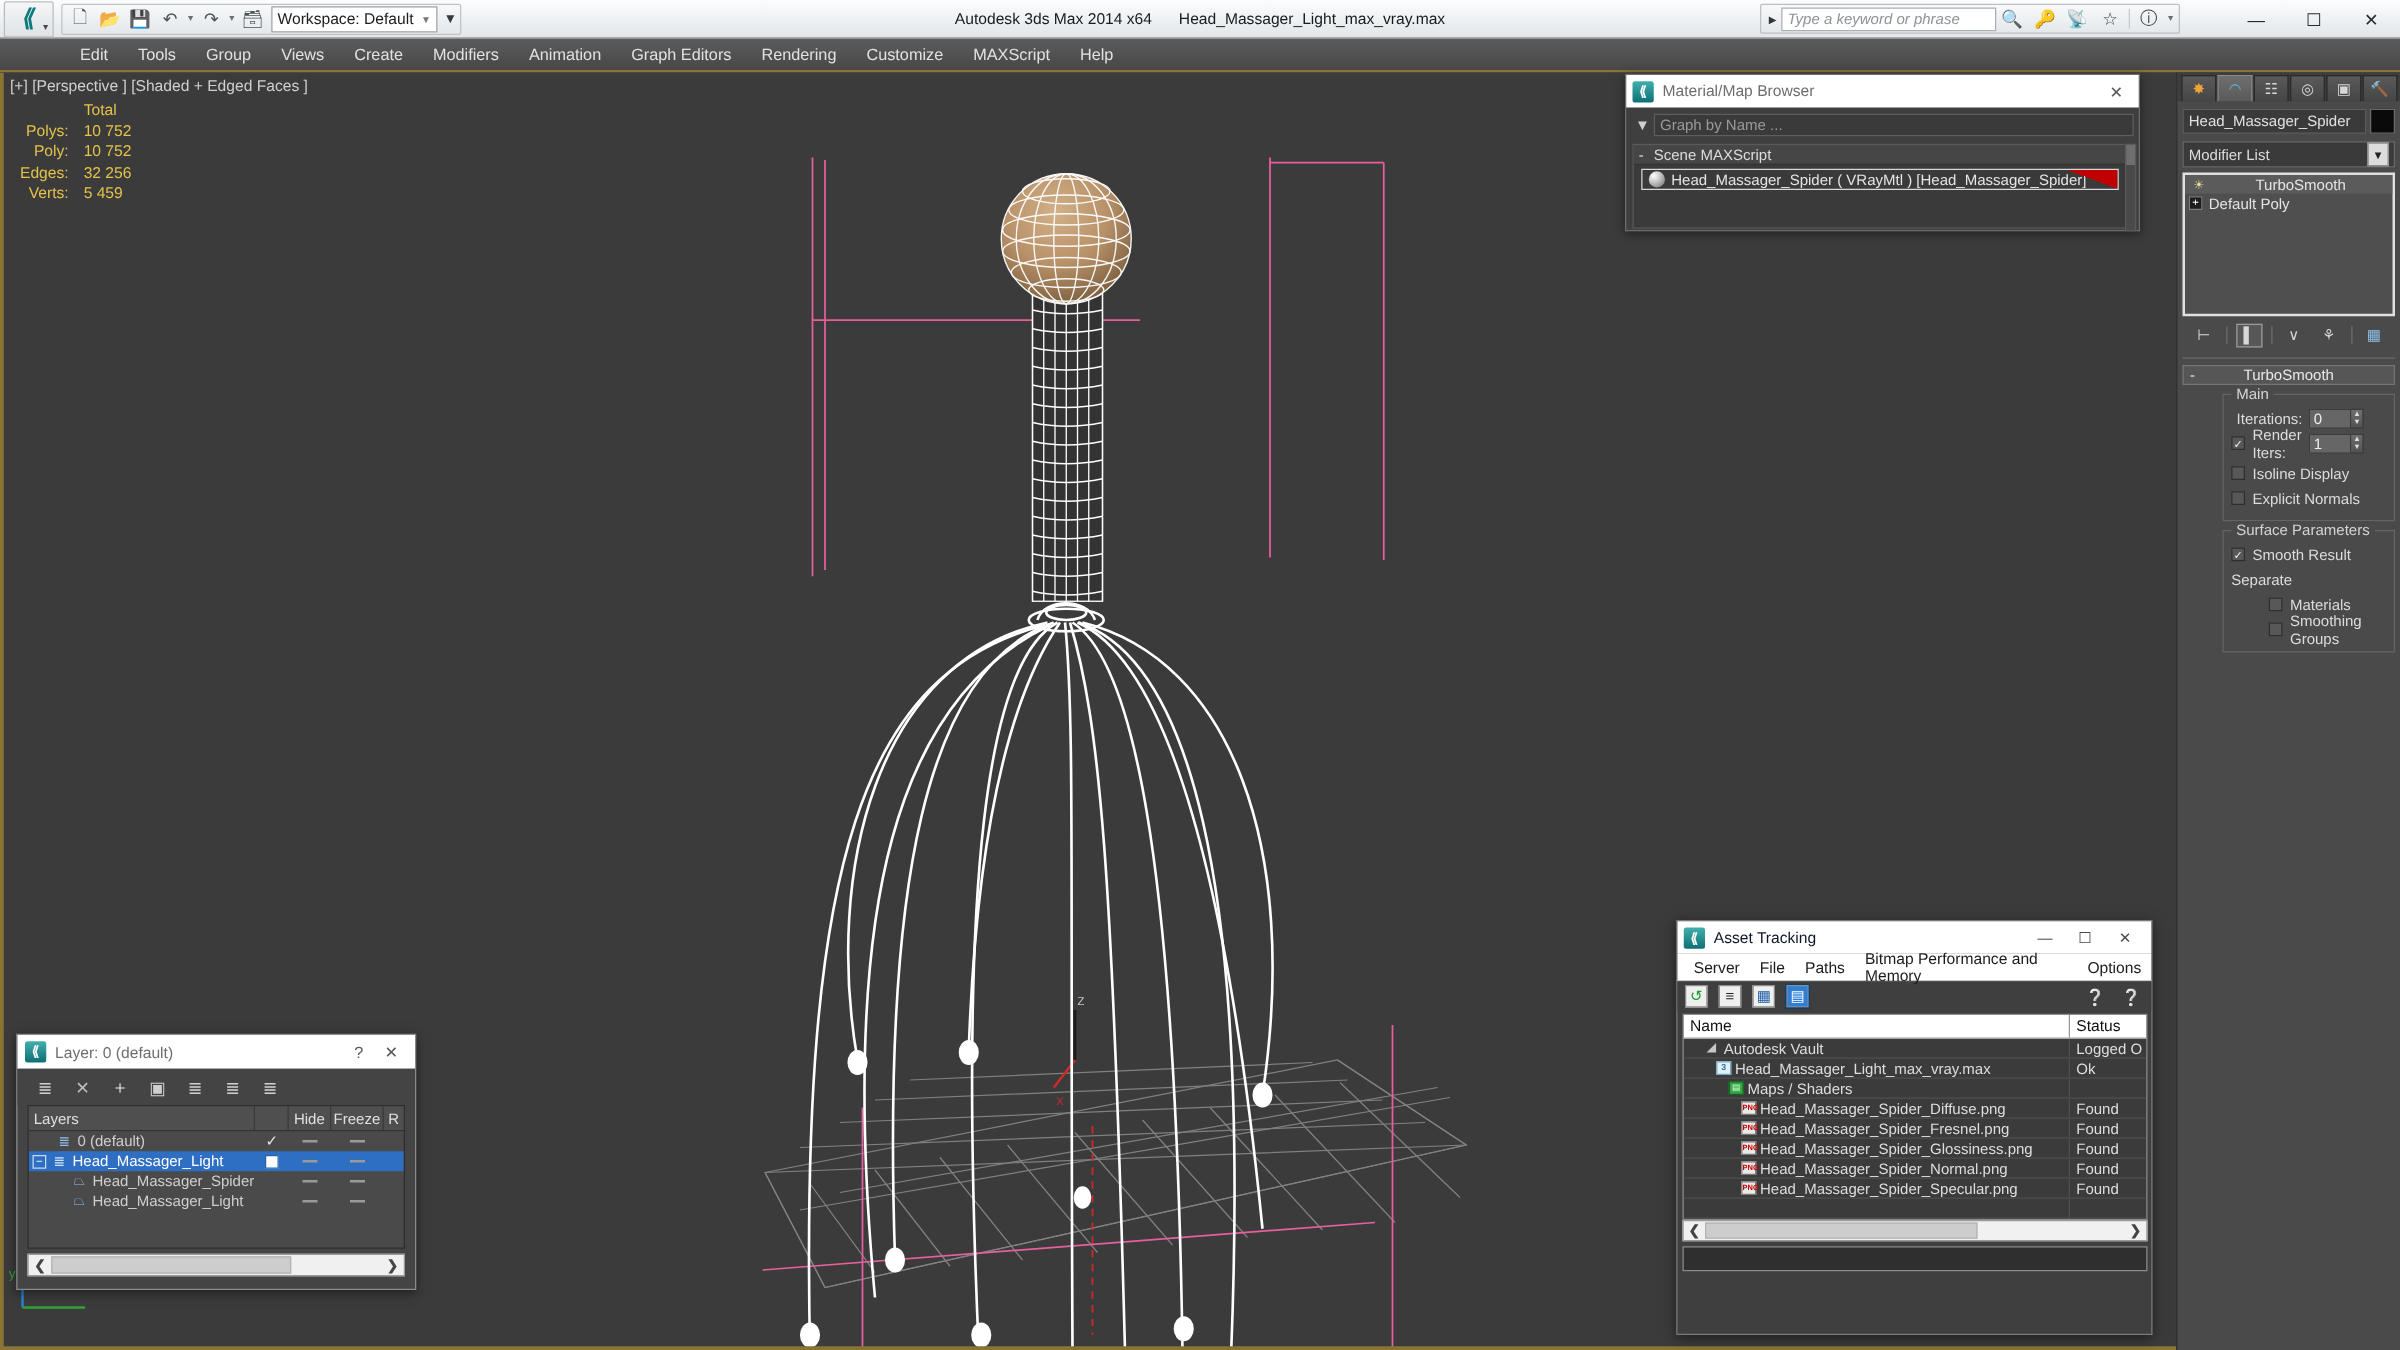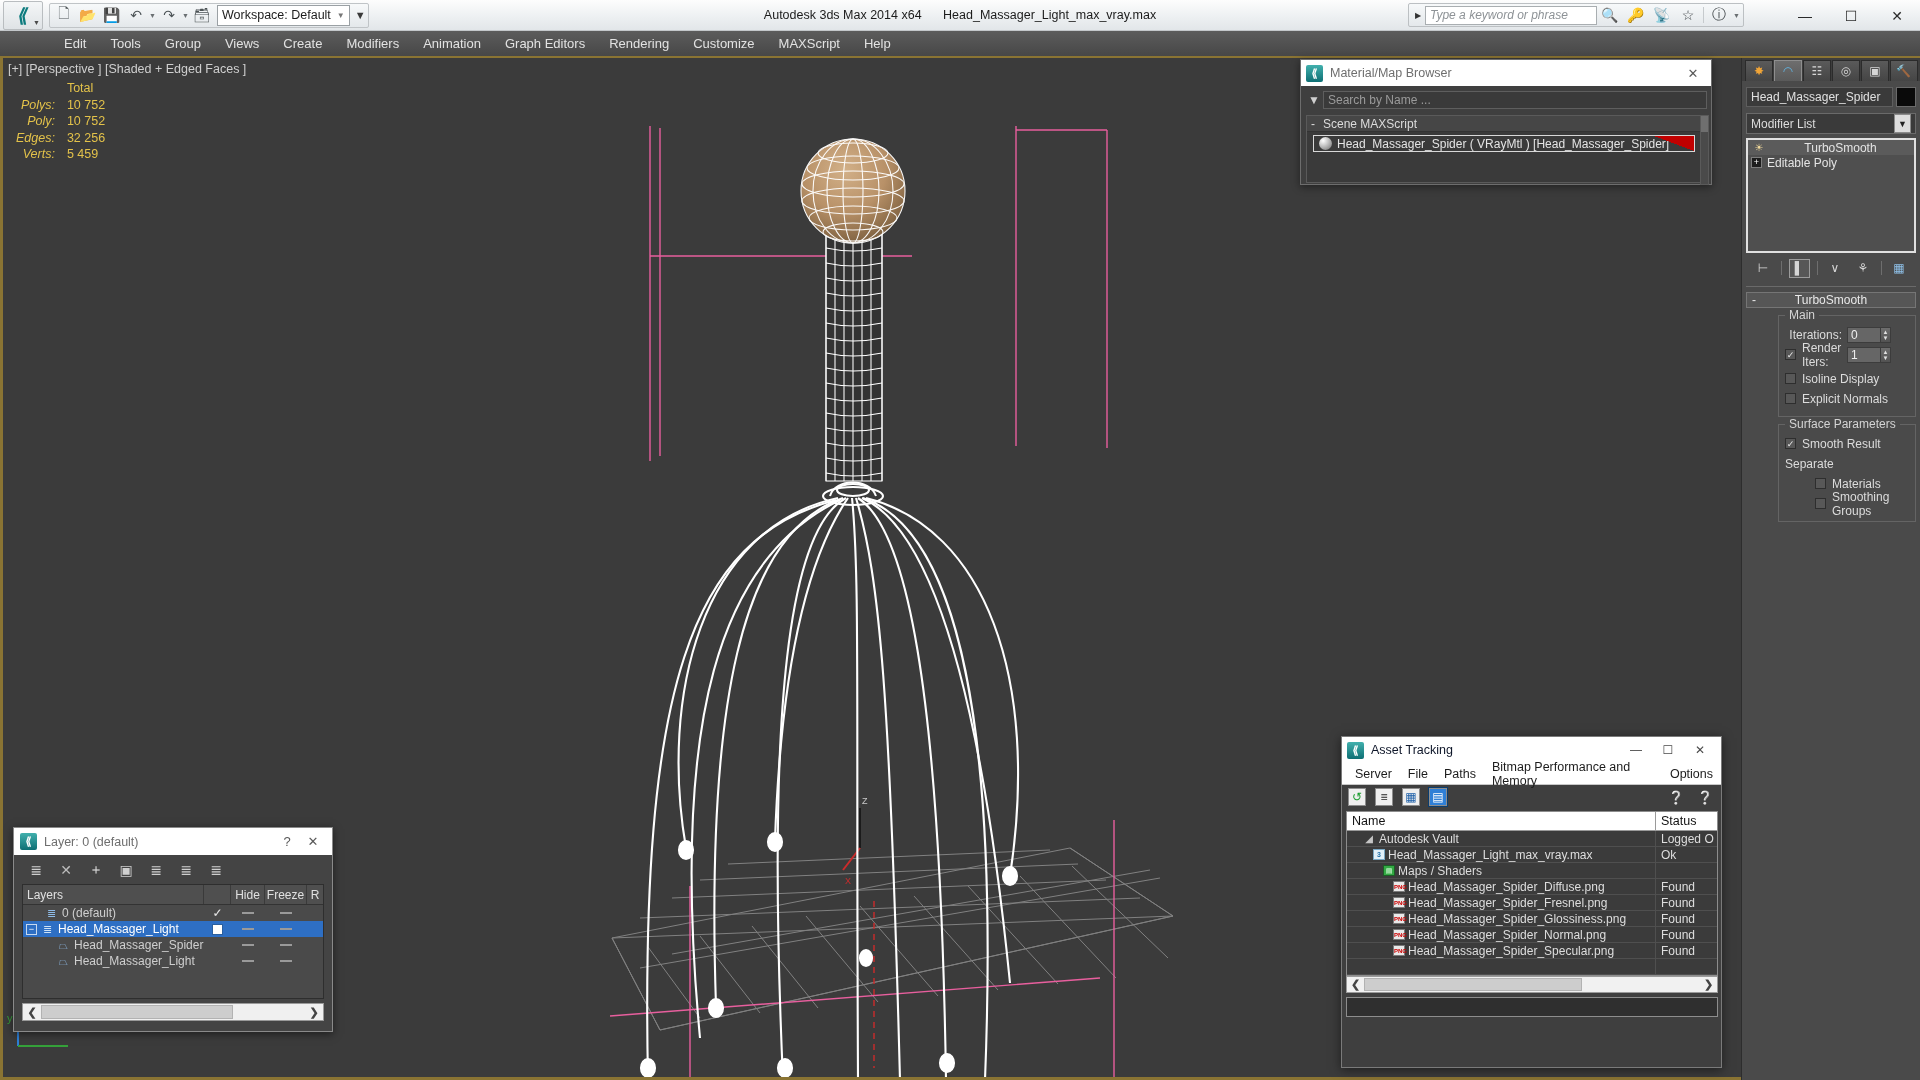--- a/index.html
+++ b/index.html
@@ -70,21 +70,21 @@
   #viewport{
     position:absolute;left:0;top:58px;width:1920px;height:1022px;
     background:#3b3b3b;overflow:hidden;
   }
   #vp-border{position:absolute;left:0;top:0;width:1920px;height:1022px;
              border-left:3px solid #8a7433;border-bottom:3px solid #8a7433;pointer-events:none;}
   #vplabel{position:absolute;left:8px;top:4px;font-size:12.5px;color:#cfcfcf;}
   #stats{position:absolute;left:14px;top:22px;font-size:12.5px;color:#e3c24a;line-height:16.5px;}
   #stats table{border-collapse:collapse;}
   #stats td{padding:0 2px;font-size:12.5px;color:#e3c24a;}
-  #stats td.lbl{text-align:right;padding-right:8px;font-style:italic;}
+  #stats td.lbl{text-align:right;padding-right:8px;}
   #stats td.hdr{text-align:left;padding-left:4px;}
 
   
   #layerdlg{
     position:absolute;left:13px;top:827px;width:320px;height:205px;
     background:#444;border:1px solid #8a8a8a;
     box-shadow:0 2px 8px rgba(0,0,0,.5);
   }
   .dlg-title{height:27px;background:#fff;display:flex;align-items:center;padding:0 6px;}
   .dlg-ico{width:17px;height:17px;background:linear-gradient(#41b0ad,#0e6f74);
@@ -552,21 +552,21 @@
 <div id="matbrowser">
   <div id="mb-title">
     <div class="dlg-ico">⟪</div>
     <div class="t" style="flex:1;font-size:12.5px;color:#6e6e6e;">Material/Map Browser</div>
     <div class="b" style="width:26px;text-align:center;color:#5a5a5a;">✕</div>
   </div>
 
   <div id="mb-search">
     <div class="fun">▼</div>
     <div class="inp">
-      <span>Search by Name ...</span>
+      <span>Graph by Name ...</span>
     </div>
   </div>
 
   <div id="mb-body">
     <div class="mb-group">
       <span class="mm">-</span>
       <span>Scene MAXScript</span>
     </div>
     <div class="mb-item">
       <span class="mb-sphere"></span>
@@ -714,21 +714,21 @@
     <span class="cv">▼</span>
   </div>
 
   <div id="cp-stack">
     <div class="mrow cur">
       <span class="bulb">☀</span>
       <span class="mlbl" style="text-align:center;">TurboSmooth</span>
     </div>
     <div class="mrow">
       <span class="plus">+</span>
-      <span class="mlbl">Editable Poly</span>
+      <span class="mlbl">Default Poly</span>
     </div>
   </div>
 
   <div id="cp-stacktools">
     <div class="stbtn">⊢</div>
     <div class="stsep"></div>
     <div class="stbtn boxed">▌</div>
     <div class="stsep"></div>
     <div class="stbtn">∨</div>
     <div class="stbtn">⚘</div>

